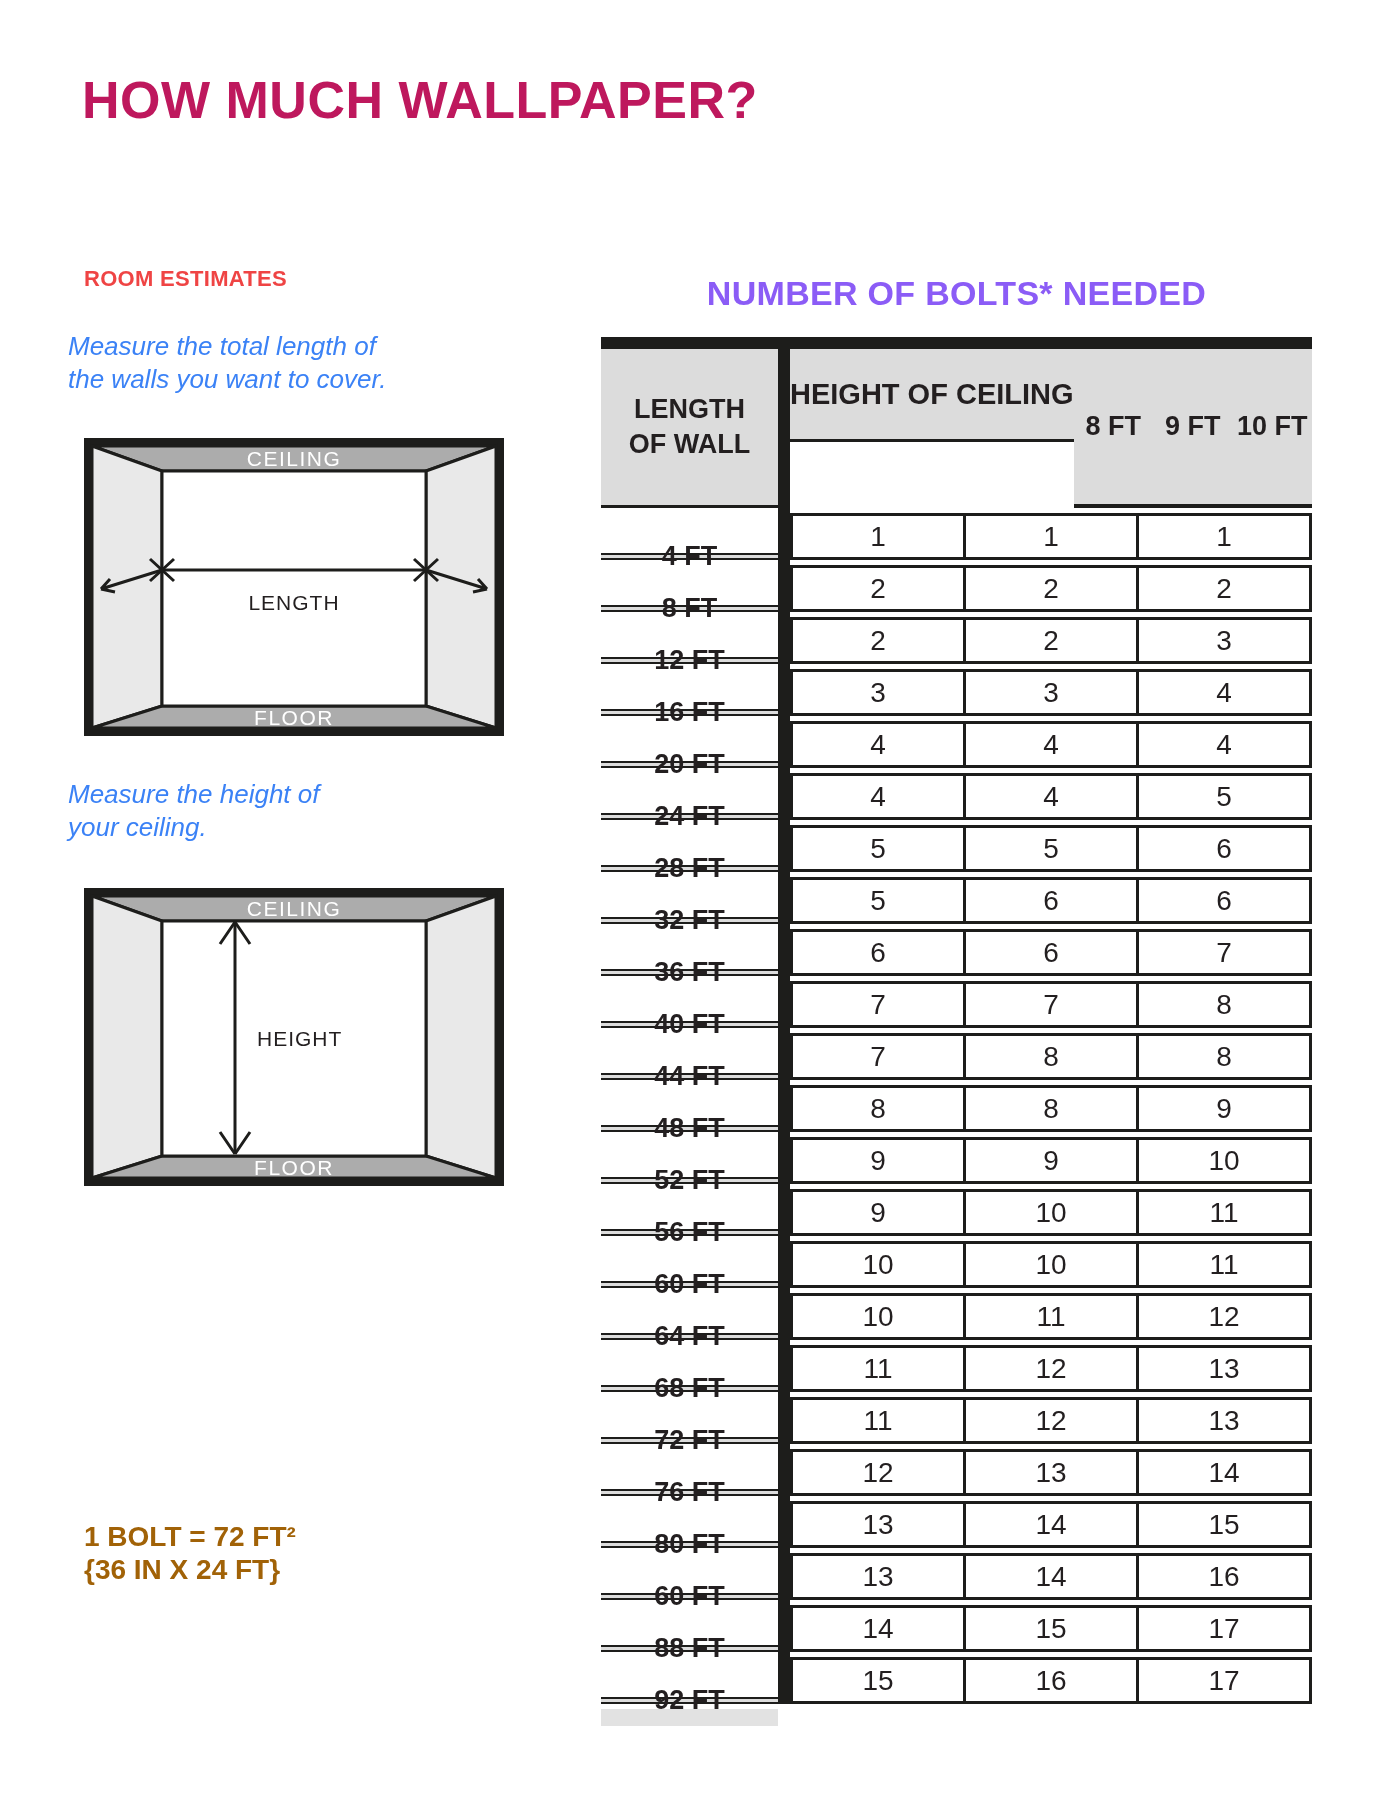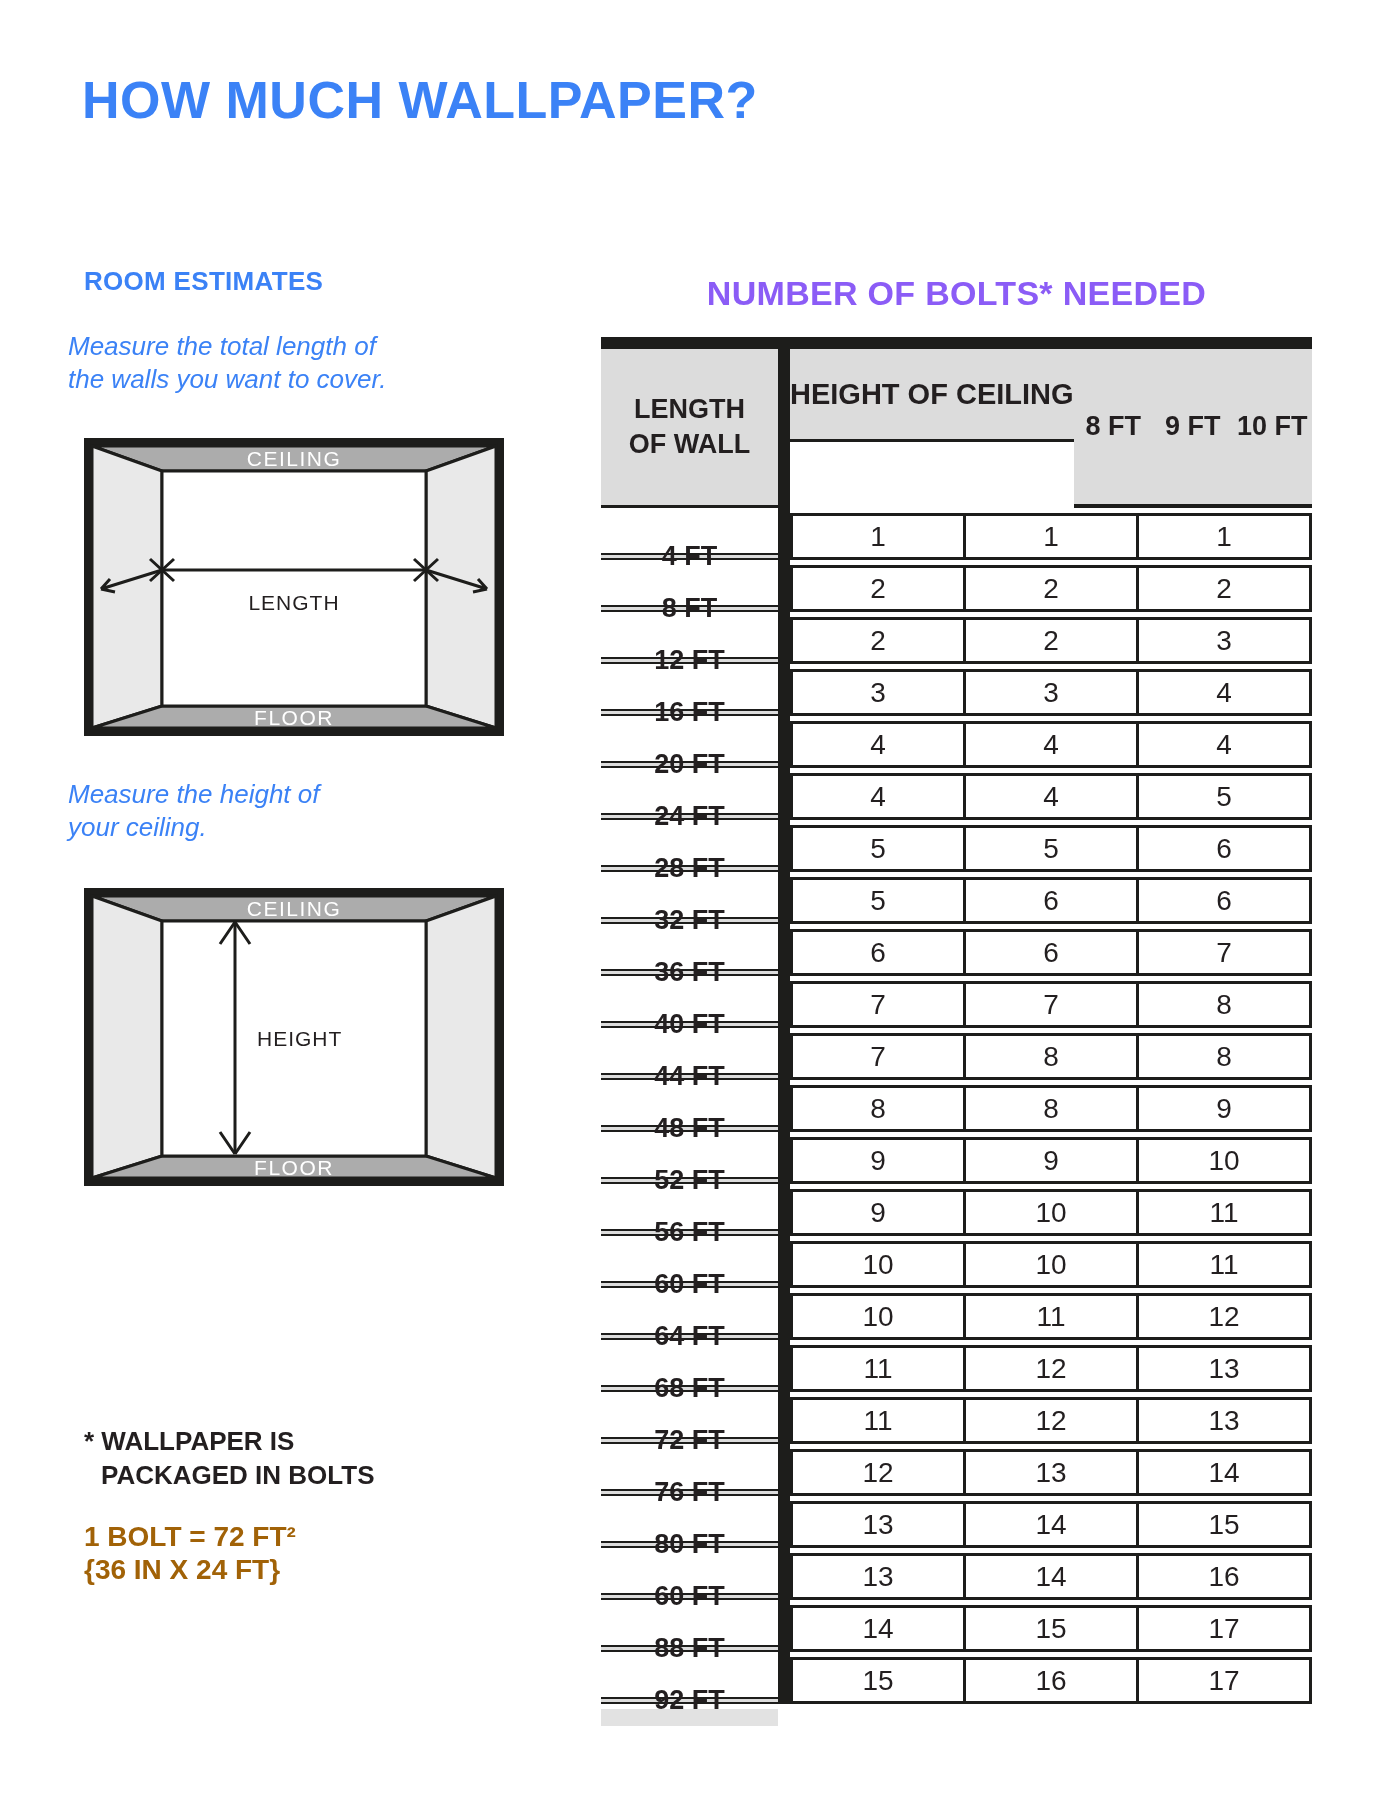--- a/index.html
+++ b/index.html
@@ -3,25 +3,25 @@
 <meta charset="utf-8">
 <style>
   * { margin:0; padding:0; box-sizing:border-box; }
   html,body { background:#ffffff; }
   .page {
     position:relative; width:1391px; height:1800px; background:#ffffff;
     font-family:"Liberation Sans", sans-serif; color:#231f20; overflow:hidden;
   }
   .title {
     position:absolute; left:82px; top:70px;
-    font-size:52px; font-weight:bold; color:#3b82f6; letter-spacing:0.5px;
+    font-size:52px; font-weight:bold; color:#be185d; letter-spacing:0.5px;
   }
   .section-heading {
     position:absolute; left:84px; top:266px;
-    font-size:26px; font-weight:bold; color:#3b82f6; letter-spacing:0.3px;
+    font-size:22px; font-weight:bold; color:#ef4444; letter-spacing:0.3px;
   }
   .para {
     position:absolute; left:68px; font-size:26px; line-height:33px;
     color:#3b82f6; white-space:pre-line;font-style:italic;
   }
   .p1 { top:330px; }
   .p2 { top:778px; }
   .p3 { top:1228px; }
   .diag { position:absolute; left:84px; }
   .d1 { top:438px; }
@@ -125,24 +125,20 @@
       <path d="M151,34 L151,266"></path>
       <path d="M151,34 L136,56 M151,34 L166,56"></path>
       <path d="M151,266 L136,244 M151,266 L166,244"></path>
     </g>
     <text class="band-label" x="210" y="28">CEILING</text>
     <text class="dim-label" x="173" y="158">HEIGHT</text>
     <text class="band-label" x="210" y="287">FLOOR</text>
   </svg>
 
 
-  <div class="footnote">
-    <div>* WALLPAPER IS</div>
-    <div class="fn2">PACKAGED IN BOLTS</div>
-  </div>
 
   <div class="boltinfo">
     <div>1 BOLT = 72 FT²</div>
     <div>{36 IN X 24 FT}</div>
   </div>
 
   <div class="tbl-heading">NUMBER OF BOLTS* NEEDED</div>
 
   <div class="nb-table">
     <div class="top-bar"></div>

